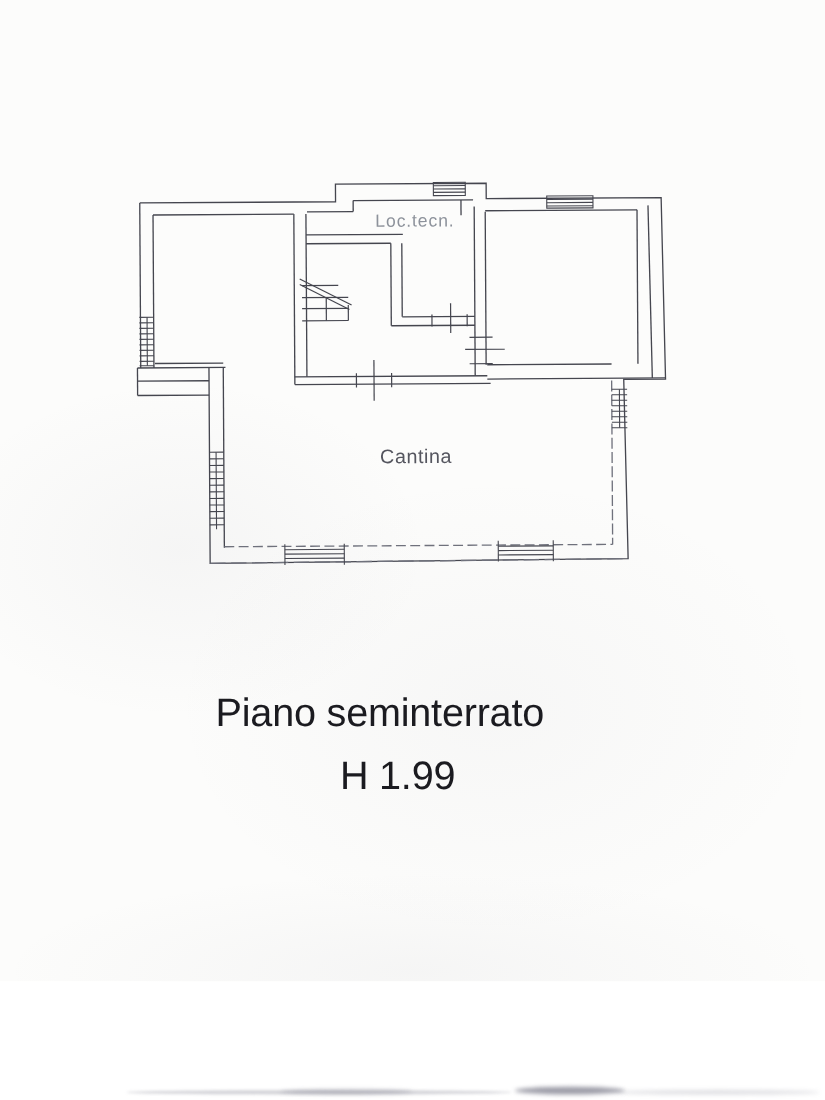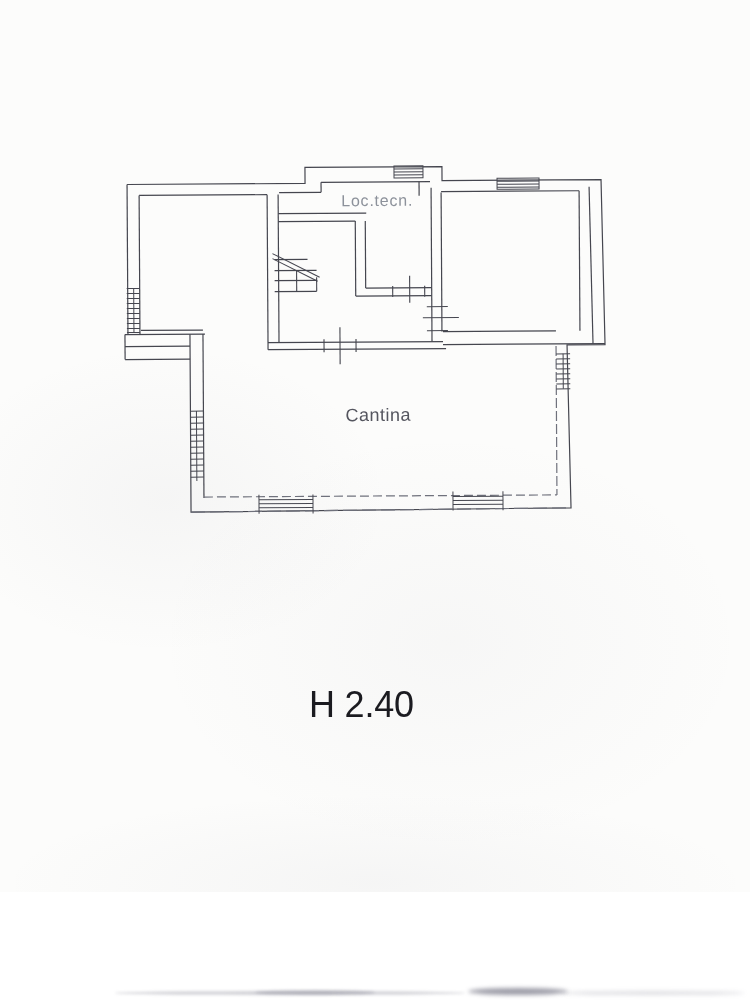--- a/index.html
+++ b/index.html
@@ -206,20 +206,21 @@
           <line x1="427" y1="307" x2="448" y2="307"></line>
           <line x1="427" y1="331" x2="448" y2="331"></line>
         </g>
       </g>
 
       <text x="342" y="206" font-size="16" letter-spacing="0.8" fill="#8d929b">Loc.tecn.</text>
       <text x="345" y="421" font-size="18" letter-spacing="0.5" fill="#55565f">Cantina</text>
     </g>
   </svg>
 
-  <div class="caption cap2">H 2.40</div>
+  <div class="caption cap1">Piano seminterrato</div>
+  <div class="caption cap2">H 1.99</div>
 
   <div class="smudge sm1"></div>
   <div class="smudge sm2"></div>
   <div class="smudge sm3"></div>
   <div class="smudge sm4"></div>
 
 </div>
 
 </body></html>

